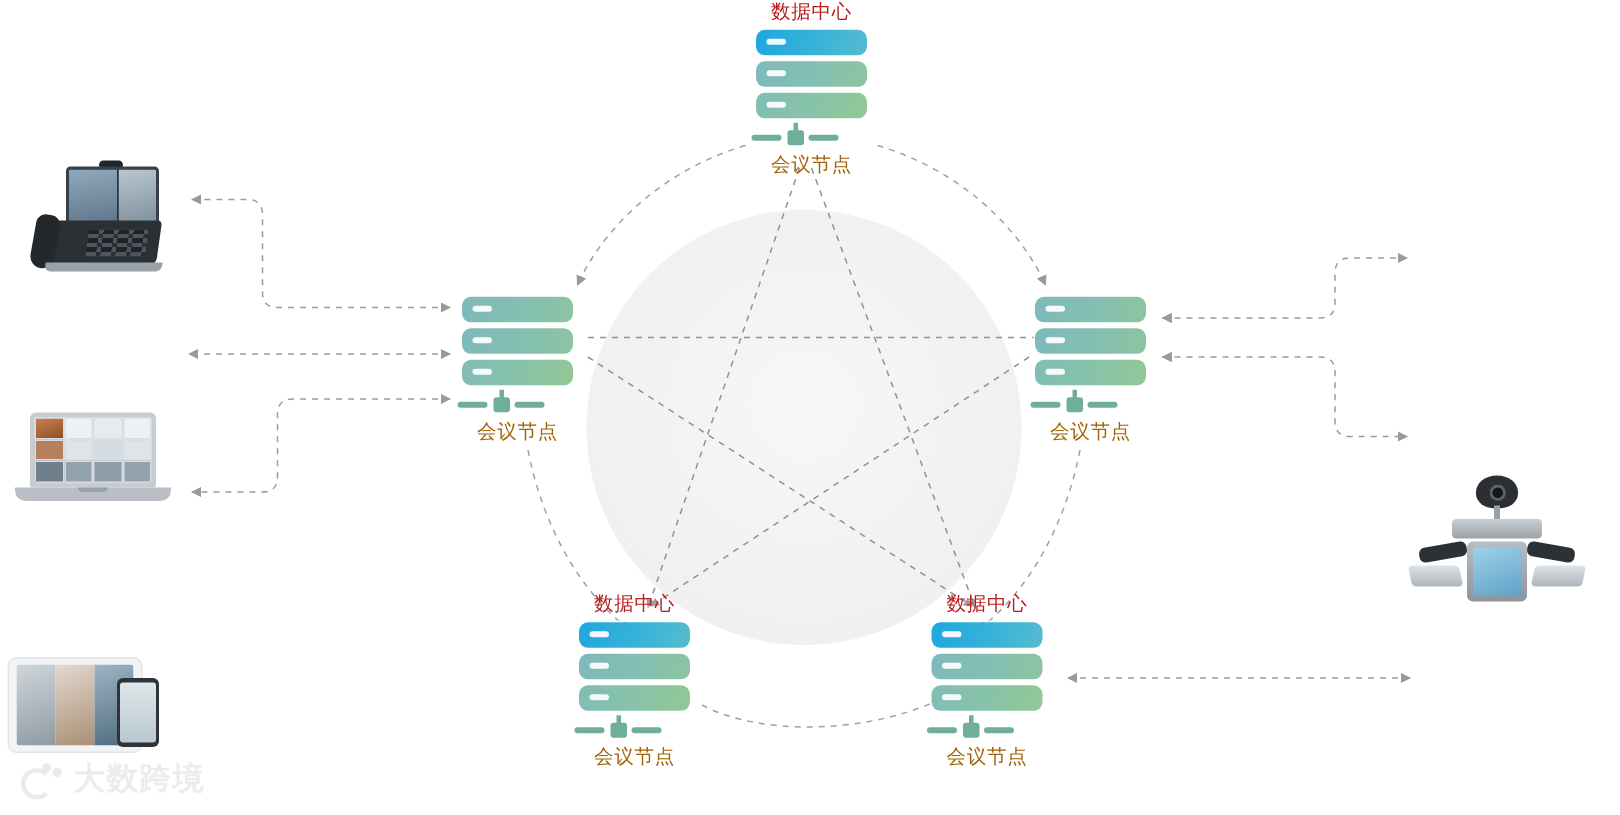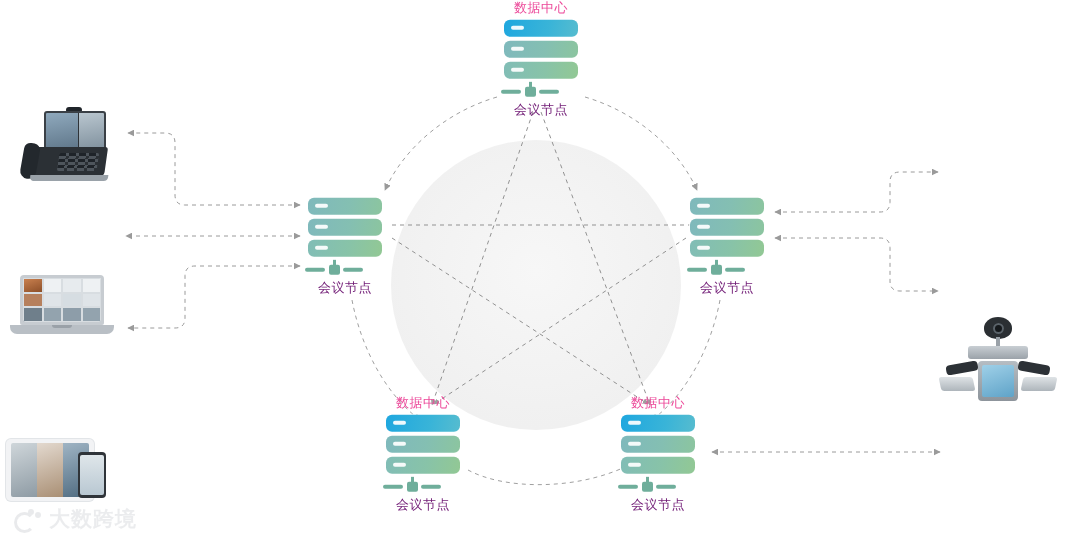--- a/index.html
+++ b/index.html
@@ -7,42 +7,42 @@
     width:1080px;height:543px;position:relative;overflow:hidden;
     background:#ffffff;
     font-family:"Liberation Sans","DejaVu Sans",sans-serif;
   }
   #stage{position:absolute;inset:0;}
   #wires{position:absolute;left:0;top:0;width:1080px;height:543px;}
 
   
   .node{position:absolute;width:96px;transform:translate(-50%,-50%);text-align:center;}
   .node .title{
-    font-size:13px;color:#ec4899;letter-spacing:.5px;margin-bottom:5px;
+    font-size:13px;color:#b91c1c;letter-spacing:.5px;margin-bottom:5px;
     white-space:nowrap;line-height:1.1;
   }
   .node .title.ghost{visibility:hidden;}
   .stack{display:flex;flex-direction:column;align-items:center;gap:4px;}
   .srv{
     width:74px;height:17px;border-radius:6px;position:relative;
     box-shadow:0 0 0 1px rgba(255,255,255,.85);
   }
   .srv.blue{background:linear-gradient(100deg,#1fa7df 0%,#39b4d8 60%,#56bccf 100%);}
   .srv.g1{background:linear-gradient(100deg,#7fb9bc 0%,#84bfb2 55%,#8cc59f 100%);}
   .srv.g2{background:linear-gradient(100deg,#81bdb6 0%,#88c3a8 55%,#92c894 100%);}
   .srv .led{
     position:absolute;left:7px;top:6px;width:13px;height:4px;border-radius:2px;
     background:rgba(255,255,255,.92);
   }
   .base{position:relative;width:74px;height:16px;margin-top:3px;}
   .base .post{position:absolute;left:50%;top:0;width:3px;height:6px;margin-left:-1.5px;background:#6fae9b;}
   .base .hub{position:absolute;left:50%;top:5px;width:11px;height:10px;margin-left:-5.5px;background:#6fae9b;border-radius:2px;}
   .base .barl{position:absolute;left:8px;top:8px;width:20px;height:4px;background:#6fae9b;border-radius:2px;}
   .base .barr{position:absolute;right:8px;top:8px;width:20px;height:4px;background:#6fae9b;border-radius:2px;}
-  .node .sub{font-size:13px;color:#701a75;margin-top:3px;white-space:nowrap;letter-spacing:.5px;}
+  .node .sub{font-size:13px;color:#a16207;margin-top:3px;white-space:nowrap;letter-spacing:.5px;}
 
   
   .device{position:absolute;transform:translate(-50%,-50%);}
 
   
   .ipphone{width:96px;height:74px;position:relative;}
   .ipphone .scr{
     position:absolute;left:30px;top:2px;width:58px;height:38px;border-radius:3px;
     background:#2e3338;border:2px solid #3a4046;overflow:hidden;display:flex;
   }

